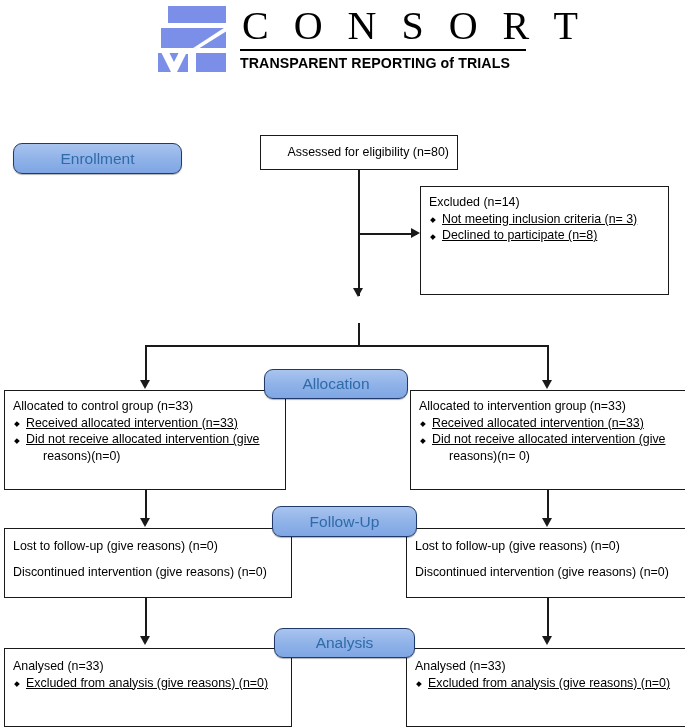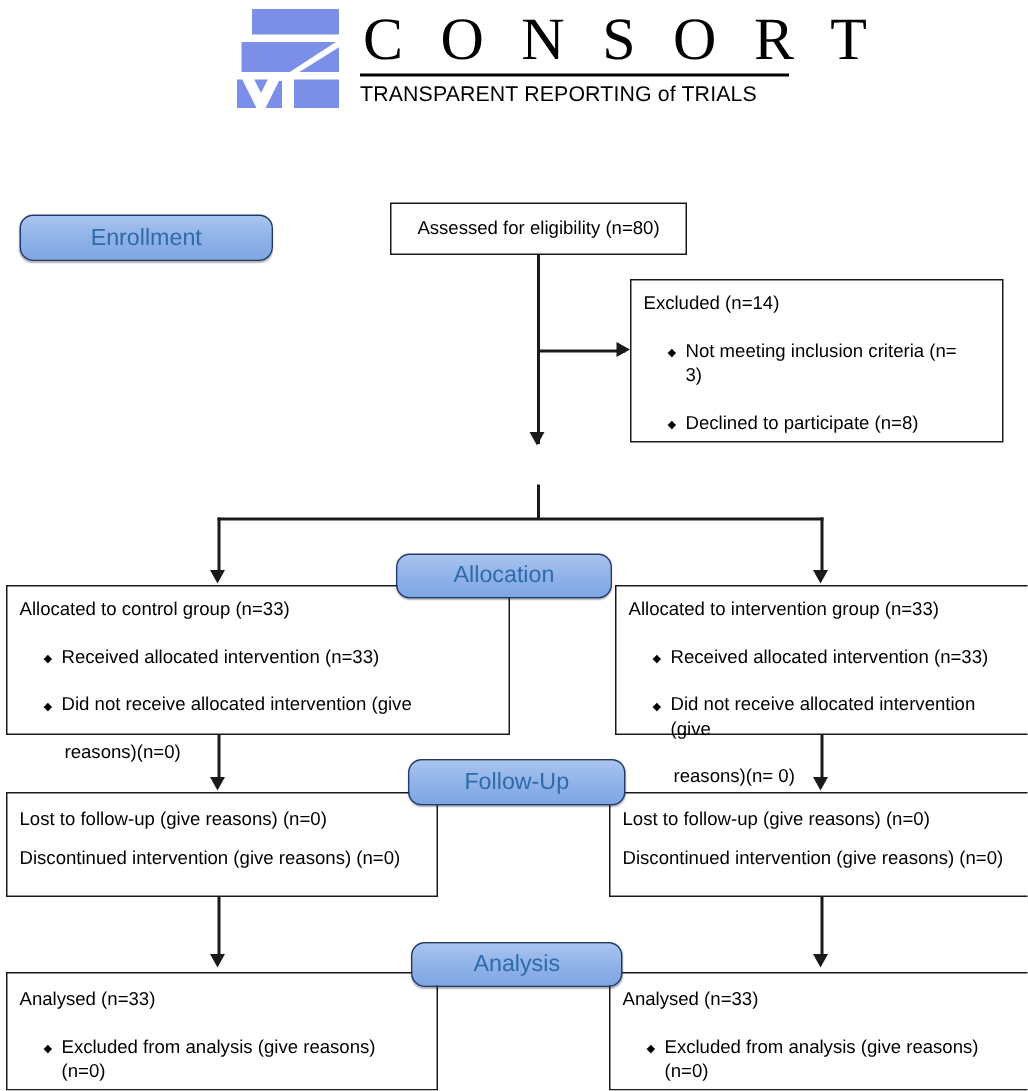--- a/index.html
+++ b/index.html
@@ -22,33 +22,33 @@
   #logo-mark .check{position:absolute;left:0px;top:44px;width:32px;height:24px;}
 
   #logo-word{position:absolute;left:82px;top:0px;width:288px;}
   #consort-text{
     font-family:"Liberation Serif","DejaVu Serif",serif;
     font-size:40px;letter-spacing:7.5px;line-height:44px;
     color:#000;white-space:nowrap;padding-left:2px;
   }
   #consort-rule{width:286px;height:2px;background:#000;margin-top:1px;}
   #tagline{
-    font-size:14.2px;font-weight:normal;letter-spacing:0.1px;
+    font-size:14.2px;font-weight:bold;letter-spacing:0.1px;
     margin-top:4px;white-space:nowrap;color:#000;
   }
 
   
   .box{
     position:absolute;box-sizing:border-box;
     border:1.6px solid #1a1a1a;background:#fff;
     font-size:12.4px;line-height:16.5px;color:#000;
   }
   .box .txt{padding:7px 8px 4px 8px;}
   .box p{margin:0;}
-  .box .bul{position:relative;padding-left:13px;margin:15px;}
+  .box .bul{position:relative;padding-left:13px;margin:0;text-decoration:underline;}
   .box .bul:before{
     content:"\25C6";position:absolute;left:1px;top:0.5px;
     font-size:7.5px;line-height:17px;color:#000;
   }
   .box .cont{padding-left:30px;}
   .gap{height:9px;}
 
   
   .badge{
     position:absolute;box-sizing:border-box;
@@ -99,21 +99,21 @@
       <div id="consort-rule"></div>
       <div id="tagline">TRANSPARENT REPORTING of TRIALS</div>
     </div>
   </div>
 
   <div class="badge" style="left:13px;top:143px;width:169px;height:31px;">
     <span>Enrollment</span>
   </div>
 
   <div class="box" style="left:260px;top:135px;width:198px;height:35px;">
-    <div class="txt" style="padding-top:8px;text-align:center;">
+    <div class="txt" style="padding-top:8px;text-align:right;">
       <p>Assessed for eligibility (n=80)</p>
     </div>
   </div>
 
   <div class="vline" style="left:358px;top:170px;height:126px;"></div>
   <div class="arrow-d" style="left:353px;top:288px;"></div>
 
   <div class="hline" style="left:358px;top:233px;width:59px;"></div>
   <div class="arrow-r" style="left:411px;top:228px;"></div>
 
@@ -130,21 +130,21 @@
   <div class="hline" style="left:145px;top:345px;width:404px;"></div>
   <div class="vline" style="left:145px;top:345px;height:37px;"></div>
   <div class="arrow-d" style="left:140px;top:380px;"></div>
   <div class="vline" style="left:547px;top:345px;height:37px;"></div>
   <div class="arrow-d" style="left:542px;top:380px;"></div>
 
   <div class="badge" style="left:264px;top:369px;width:144px;height:30px;">
     <span>Allocation</span>
   </div>
 
-  <div class="box" style="left:4px;top:390px;width:336px;height:100px;">
+  <div class="box" style="left:4px;top:390px;width:282px;height:100px;">
     <div class="txt">
       <p>Allocated to control group (n=33)</p>
       <p class="bul">Received allocated intervention (n=33)</p>
       <p class="bul">Did not receive allocated intervention (give</p>
       <p class="cont">reasons)(n=0)</p>
     </div>
   </div>
 
   <div class="box" style="left:410px;top:390px;width:285px;height:100px;">
     <div class="txt">

